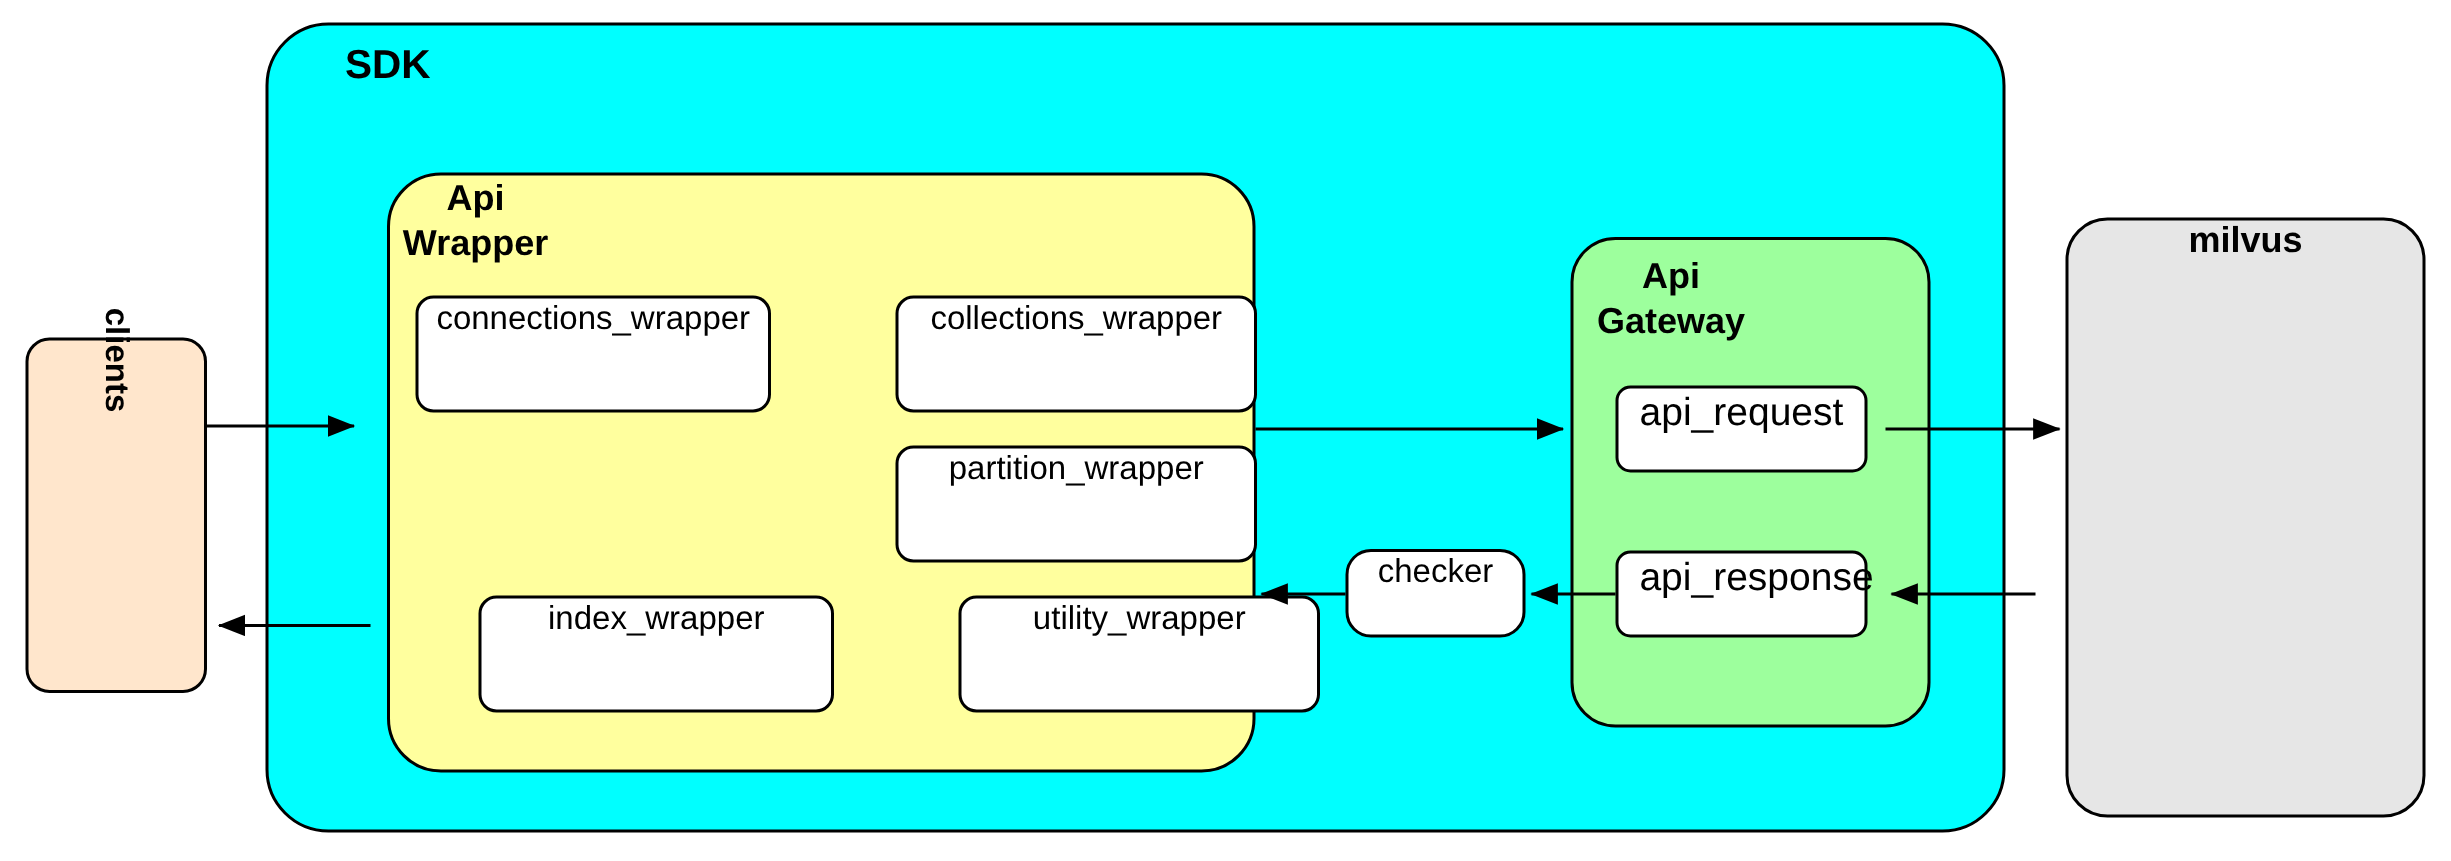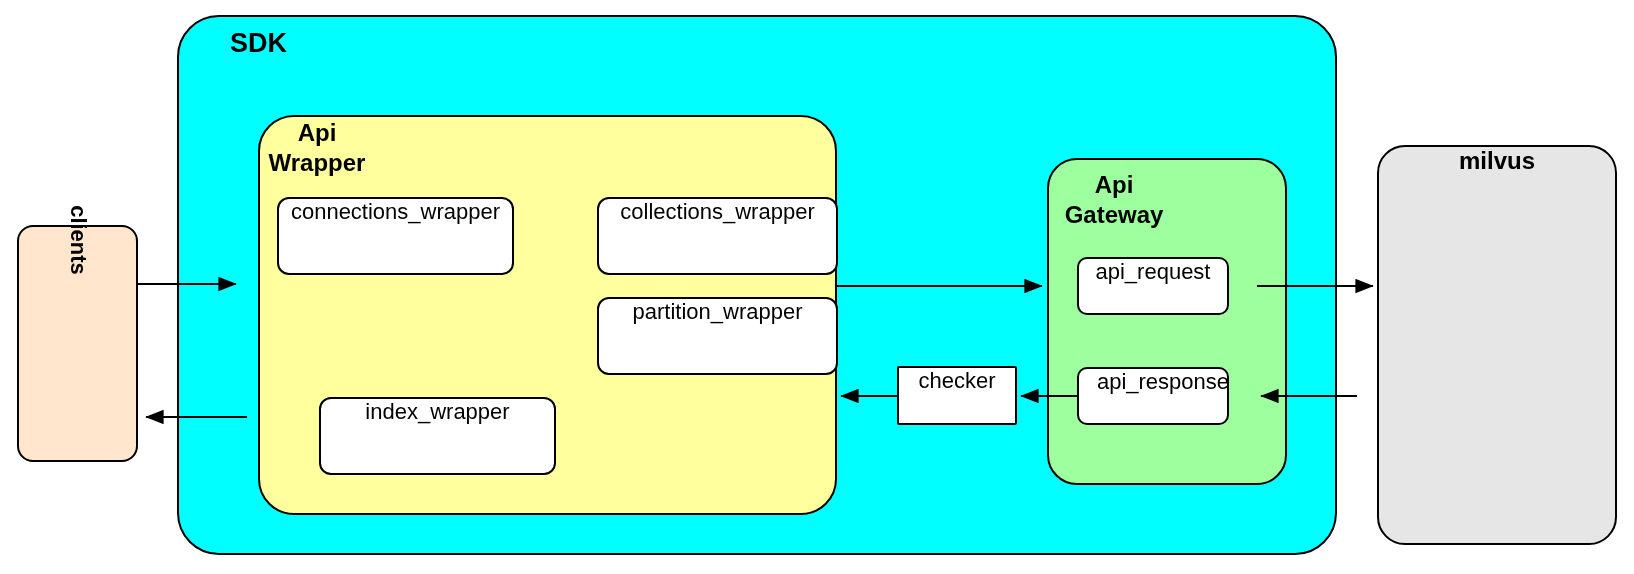--- a/index.html
+++ b/index.html
@@ -79,32 +79,32 @@
     width: 120px;
     font-size: 24px;
     font-weight: bold;
     text-align: center;
     line-height: 1.25;
     white-space: pre-line;
   }
   .gwbox {
     background: var(--node-fill, #ffffff);
     border-radius: 10px;
-    font-size: 22px;
-    width: 152px; height: 58px;
+    font-size: 26px;
+    width: 168px; height: 58px;
     left: 1077px;
   }
   .gw-request  { top: 257px; }
   .gw-response { top: 367px; padding-left: 20px; }
   
   .checker {
     left: 897px; top: 366px;
     width: 120px; height: 59px;
     background: var(--node-fill, #ffffff);
-    border-radius: 2px;
+    border-radius: 17px;
     font-size: 22px;
   }
   
   .clients {
     left: 17px; top: 225px;
     width: 121px; height: 237px;
     background: var(--clients-fill, #ffe6cc);
     border-radius: 16px;
     font-size: 22px;
     font-weight: bold;
@@ -147,20 +147,23 @@
     <span>connections_wrapper</span>
   </div>
   <div class="node wbox c2 r1">
     <span>collections_wrapper</span>
   </div>
   <div class="node wbox c2 r2">
     <span>partition_wrapper</span>
   </div>
   <div class="node wbox c1 r3">
     <span>index_wrapper</span>
+  </div>
+  <div class="node wbox c2 r3">
+    <span>utility_wrapper</span>
   </div>
 
   <div class="container api-gateway"></div>
   <div class="api-gateway-label" style="white-space: pre-line;">Api
 Gateway</div>
 
   <div class="node gwbox gw-request">
     <span>api_request</span>
   </div>
   <div class="node gwbox gw-response">

